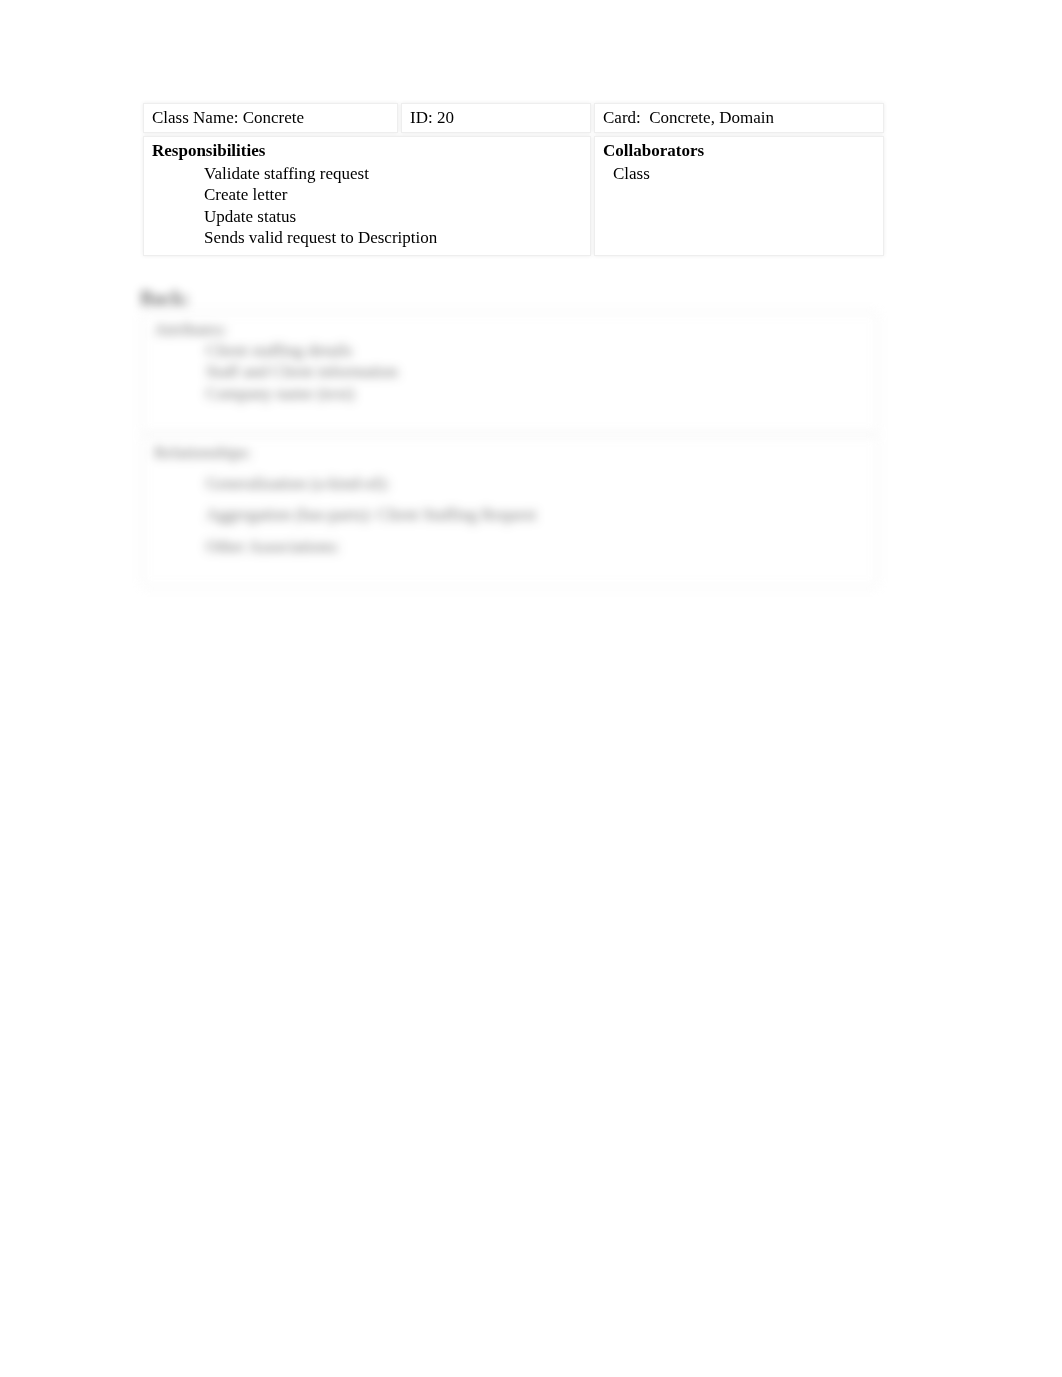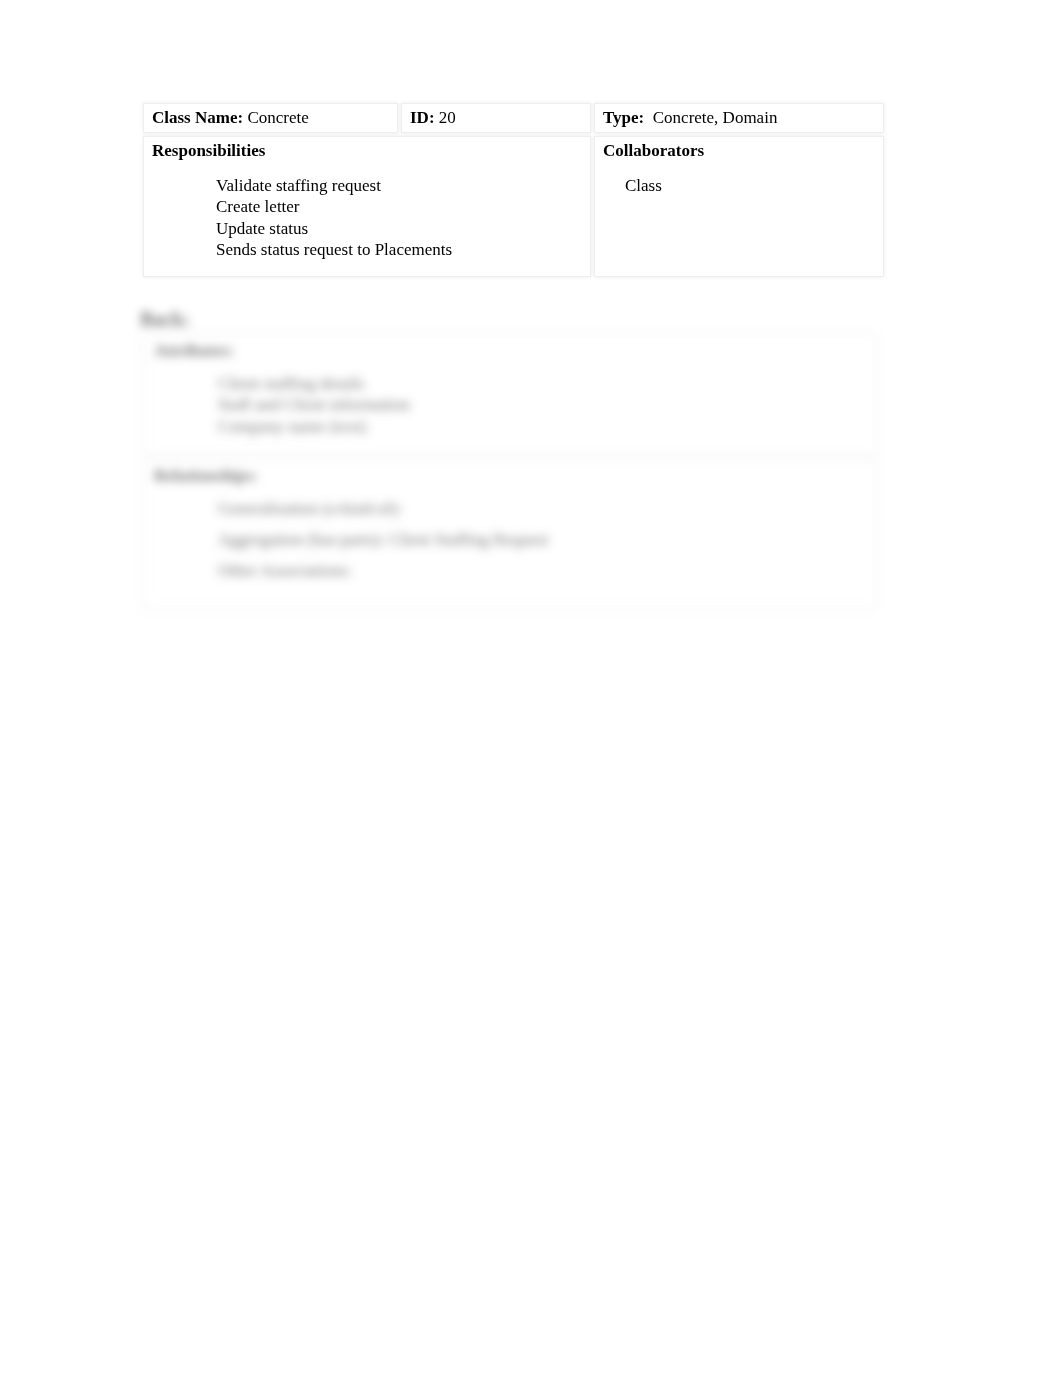--- a/index.html
+++ b/index.html
@@ -36,30 +36,30 @@
     table-layout: fixed;
   }
   table.crc td {
     background: #ffffff;
     border: 1px solid #eee;
     box-shadow: 0 0 4px rgba(0,0,0,0.08);
     padding: 4px 8px;
     font-size: 17px;
     vertical-align: top;
   }
-  .lbl { font-weight: bold; }
+  .lbl { font-weight: normal; }
   .pair { white-space: nowrap; }
   .col-head {
     text-align: left;
     font-weight: bold;
     padding-bottom: 2px;
   }
   ul.plain {
     list-style: none;
-    margin: 12px;
+    margin: 0;
     padding: 0 0 0 52px;
   }
   ul.plain li {
     font-size: 17px;
     line-height: 1.25;
   }
   .rc-cell { height: 120px; }
 
   
   .back-wrap {
@@ -115,33 +115,33 @@
         </span>
       </td>
       <td>
         <span class="pair">
           <span class="lbl">ID:</span>
           <span>20</span>
         </span>
       </td>
       <td>
         <span class="pair">
-          <span class="lbl">Type:</span>
+          <span class="lbl">Card:</span>
           &nbsp;<span>Concrete, Domain</span>
         </span>
       </td>
     </tr>
     <tr>
       <td colspan="2" class="rc-cell">
         <div class="col-head">Responsibilities</div>
         <ul class="plain">
           <li>Validate staffing request</li>
           <li>Create letter</li>
           <li>Update status</li>
-          <li>Sends status request to Placements</li>
+          <li>Sends valid request to Description</li>
         </ul>
       </td>
       <td class="rc-cell">
         <div class="col-head">Collaborators</div>
         <ul class="plain" style="padding-left:10px;">
           <li>Class</li>
         </ul>
       </td>
     </tr>
   </tbody>

